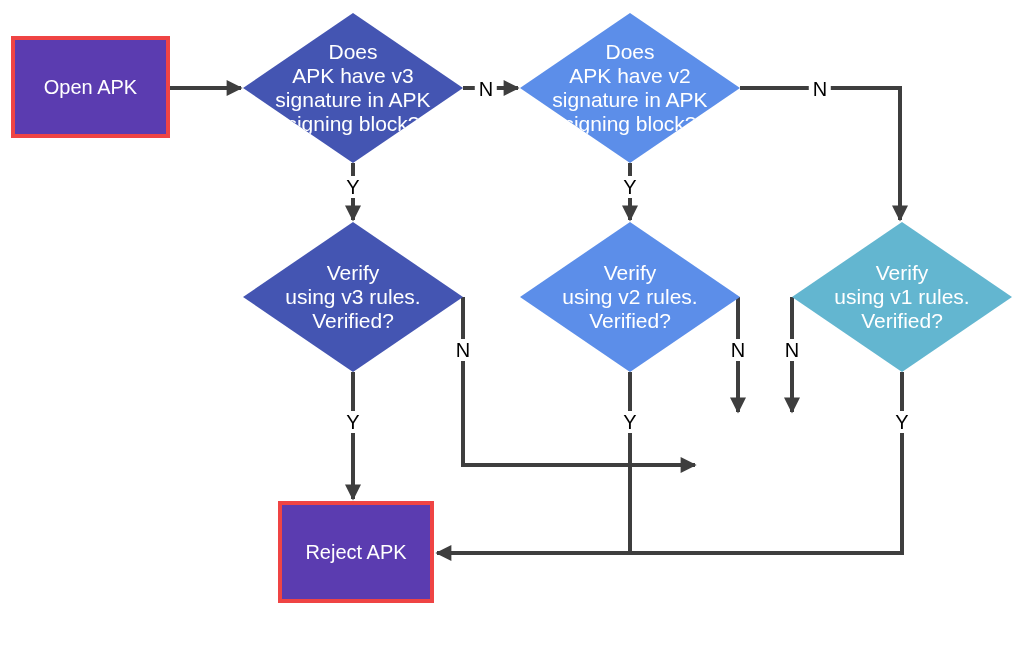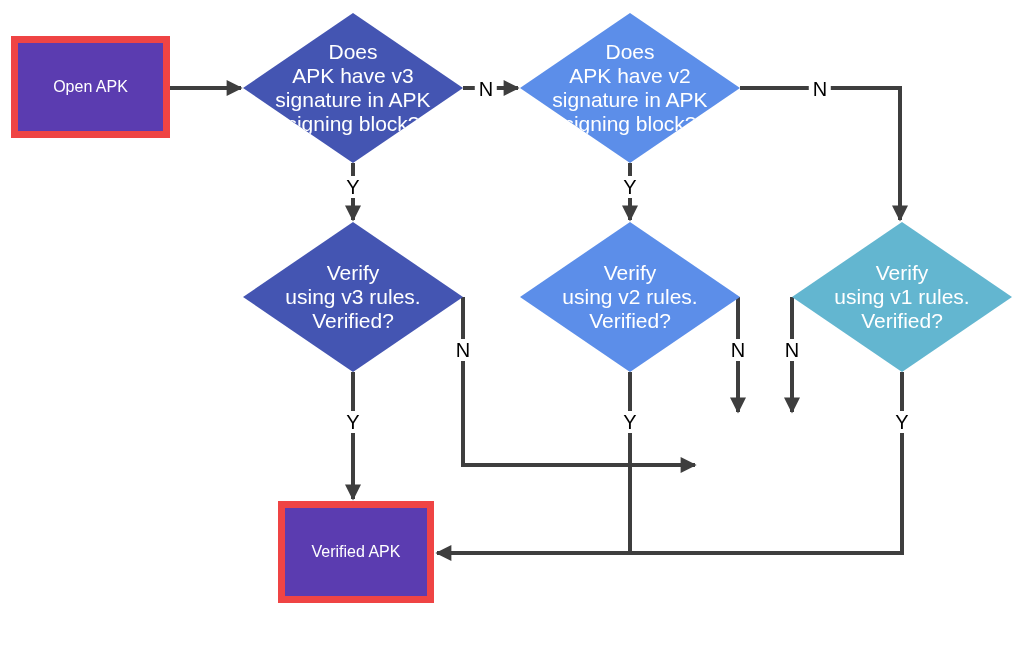--- a/index.html
+++ b/index.html
@@ -10,21 +10,21 @@
     font-family:"Liberation Sans", sans-serif;
     overflow:hidden;
   }
   .edges{position:absolute;left:0;top:0;z-index:1;}
   .edges path{fill:none;stroke:#3E3E3E;stroke-width:4;}
   .node{
     position:absolute;z-index:2;
     display:flex;align-items:center;justify-content:center;
     color:#ffffff;text-align:center;
   }
-  .rect{font-size:16px;border:7px solid #ef4444;box-sizing:border-box;}
+  .rect{font-size:20px;border:4px solid #ef4444;box-sizing:border-box;}
   .purple{background:#5B3CB0;}
   .diamond{
     clip-path:polygon(50% 0,100% 50%,50% 100%,0 50%);
     font-size:21px;line-height:24px;
   }
   .diamond span, .rect span{white-space:pre-line;}
   .indigo{background:#4455B2;}
   .blue{background:#5C8EE9;}
   .teal{background:#63B6D0;}
   .edge-label{
@@ -91,21 +91,21 @@
   </div>
 
   <div class="node diamond teal" style="left:792px;top:222px;width:220px;height:150px">
     <span>Verify
 using v1 rules.
 Verified?</span>
   </div>
 
 
   <div class="node rect purple" style="left:278px;top:501px;width:156px;height:102px">
-    <span>Verified APK</span>
+    <span>Reject APK</span>
   </div>
 
   <div class="edge-label" style="left:486px;top:89px">N</div>
   <div class="edge-label" style="left:353px;top:187px">Y</div>
   <div class="edge-label" style="left:630px;top:187px">Y</div>
   <div class="edge-label" style="left:820px;top:89px">N</div>
   <div class="edge-label" style="left:463px;top:350px">N</div>
   <div class="edge-label" style="left:353px;top:422px">Y</div>
   <div class="edge-label" style="left:738px;top:350px">N</div>
   <div class="edge-label" style="left:792px;top:350px">N</div>

